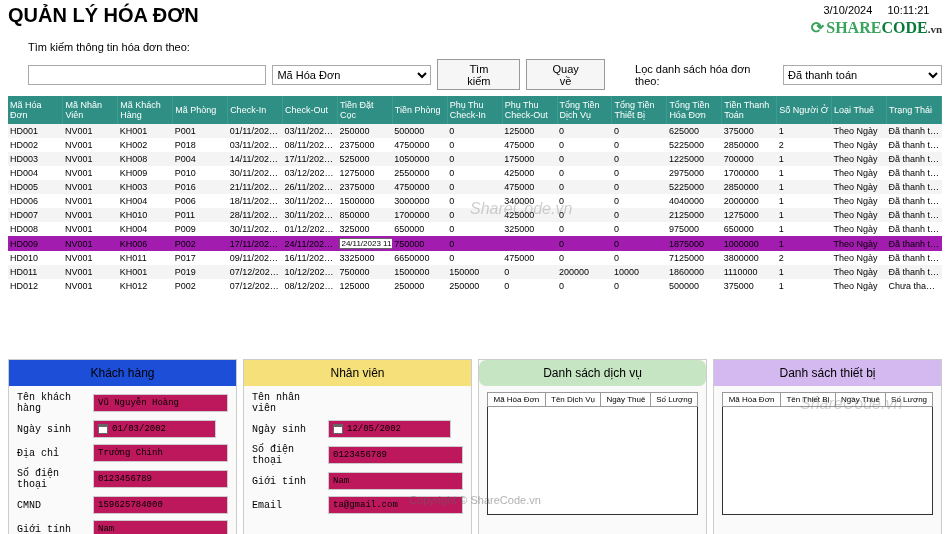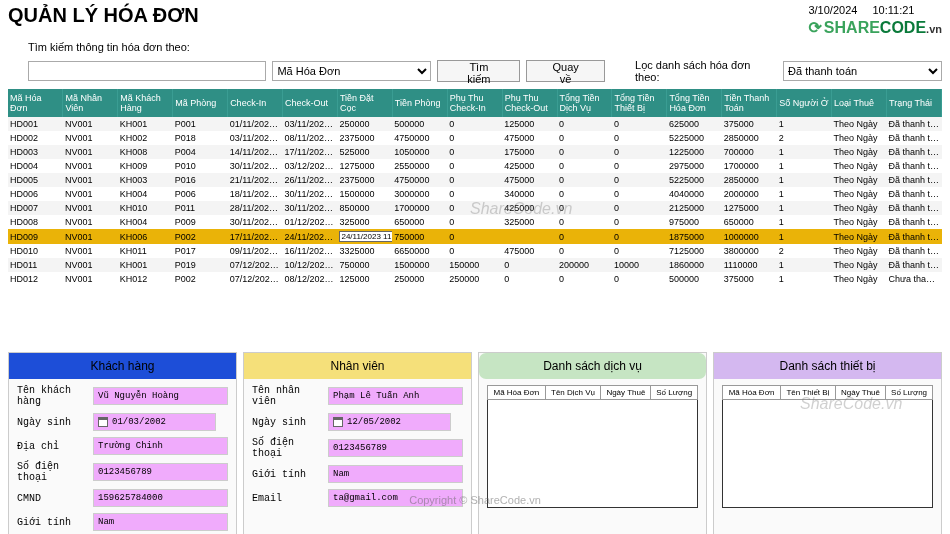--- a/index.html
+++ b/index.html
@@ -1,57 +1,57 @@
 <!DOCTYPE html>
 <html><head>
 <meta charset="utf-8">
 <style>
   * { box-sizing: border-box; margin: 0; padding: 0; }
   body { font-family: Arial, sans-serif; font-size: 11px; background: #fff; width: 950px; height: 534px; overflow: hidden; position: relative; }
   
   .header-row { display: flex; justify-content: space-between; align-items: flex-start; padding: 4px 8px 0 8px; }
   .title { font-size: 20px; font-weight: bold; }
-  .header-right { text-align: left; }
+  .header-right { text-align: center; }
   .datetime { font-size: 11px; color: #000; }
   .date { margin-right: 12px; }
-  .brand { font-size: 16px; font-weight: bold; margin-top: 2px; }
+  .brand { font-size: 16px; font-weight: bold; margin-top: 2px; font-family: Liberation Serif, serif; }
   .brand .icon { color: #3aa35c; font-weight: bold; display: inline-block; margin-right: 2px; }
   .brand .share { color: #3aa35c; }
   .brand .code { color: #0a7a3a; }
   .brand .vn { color: #333; font-size: 11px; vertical-align: middle; }
   
   .search-label { padding: 4px 8px 4px 28px; font-size: 11px; }
   
   .search-bar { display: flex; align-items: center; padding: 2px 8px 6px 28px; gap: 6px; }
   .search-bar input[type=text] { width: 240px; height: 20px; border: 1px solid #aaa; padding: 2px 4px; font-size: 11px; }
   .search-bar select { width: 160px; height: 20px; border: 1px solid #aaa; font-size: 11px; background: #fff; }
-  .search-bar button { height: 22px; padding: 0 18px; border: 1px solid #999; background: #f6f6f6; font-size: 11px; cursor: pointer; }
+  .search-bar button { height: 31px; padding: 0 18px; border: 1px solid #999; background: #f6f6f6; font-size: 11px; cursor: pointer; }
   .filter-label { margin-left: 24px; font-size: 11px; }
   .filter-select { width: 160px; height: 20px; border: 1px solid #aaa; font-size: 11px; background: #fff; }
   
   .table-wrap { padding: 0 8px; }
   table.data { width: 100%; border-collapse: collapse; font-size: 9px; table-layout: fixed; }
   table.data th { background: #2f8f85; color: #fff; padding: 4px 2px; text-align: left; font-weight: normal; font-size: 9px; border-right: 1px solid #3a9d93; }
   table.data td { padding: 2px 2px; border-bottom: 0; white-space: nowrap; overflow: hidden; text-overflow: ellipsis; }
   table.data tbody tr:nth-child(odd) { background: #f4f4f4; }
   table.data tbody tr:nth-child(even) { background: #fff; }
-  table.data tbody tr.sel { background: #eab308; color: #000; }
+  table.data tbody tr.sel { background: #a21caf; color: #000; }
   .cell-edit { background: #fff; border: 1px solid #666; font-size: 8px; padding: 0 1px; display: inline-block; }
   
   .panels { display: flex; gap: 6px; padding: 6px 8px 0 8px; margin-top: 60px; }
   .panel { flex: 1; border: 1px solid #ccc; background: #fafafa; }
   .panel-head { text-align: center; padding: 6px 0; font-size: 12px; }
   .p-blue .panel-head { background: #1d4ed8; }
   .p-yellow .panel-head { background: #f5e07a; }
   .p-green .panel-head { background: #c6e5c3; border-radius: 7px; }
   .p-purple .panel-head { background: #d4b8f0; }
   .panel-body { padding: 6px 8px; }
   .field-row { display: flex; align-items: center; margin-bottom: 6px; font-family: Liberation Mono, monospace; }
   .field-row label { width: 76px; font-size: 10px; }
-  .field-row .val { flex: 1; background: #f0abfc; border: 1px solid #ccc; height: 18px; font-size: 9px; padding: 2px 4px; display: flex; align-items: center; }
+  .field-row .val { flex: 1; background: #be185d; border: 1px solid #ccc; height: 18px; font-size: 9px; padding: 2px 4px; display: flex; align-items: center; }
   .field-row .val.date { gap: 4px; }
   .cal-icon { width: 10px; height: 10px; display: inline-block; background: linear-gradient(#666 30%, #fff 30%); border: 1px solid #666; flex-shrink: 0; }
   
   .mini-table { width: 100%; border: 1px solid #333; border-collapse: collapse; font-size: 8px; }
   .mini-table th { border: 1px solid #999; padding: 2px; font-weight: normal; background: #fff; }
   .mini-body { height: 108px; background: #fff; }
   
   .watermark { position: absolute; color: rgba(120,120,120,.35); font-size: 16px; pointer-events: none; font-style: italic; }
   .wm1 { top: 200px; left: 470px; }
   .wm2 { top: 395px; left: 800px; }
@@ -372,21 +372,20 @@
           <div class="val">Nam</div>
         </div>
     </div>
   </div>
 
   <div class="panel p-yellow">
     <div class="panel-head">Nhân viên</div>
     <div class="panel-body">
       <div class="field-row">
           <label>Tên nhân viên</label>
-          <div class="val">Phạm Lê Tuấn Anh</div>
         </div>
       <div class="field-row">
           <label>Ngày sinh</label>
           <div class="val date">
             <span class="cal-icon"></span>
             <span>12/05/2002</span>
           </div>
         </div>
       <div class="field-row">
           <label>Số điện thoại</label>

